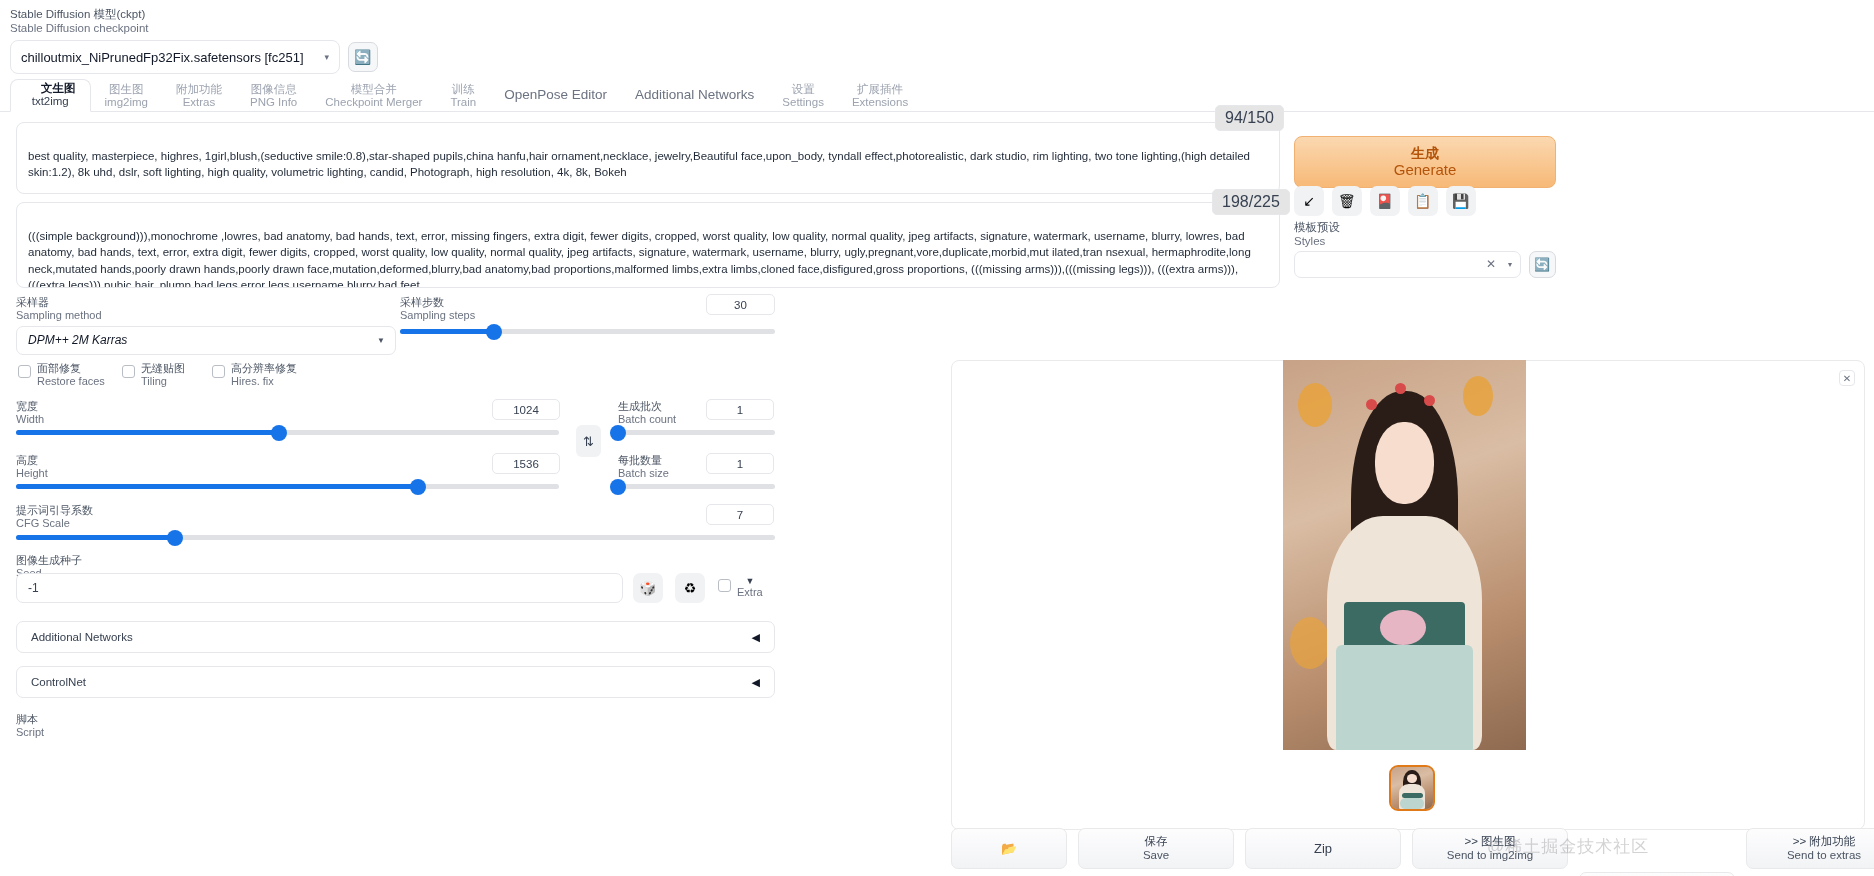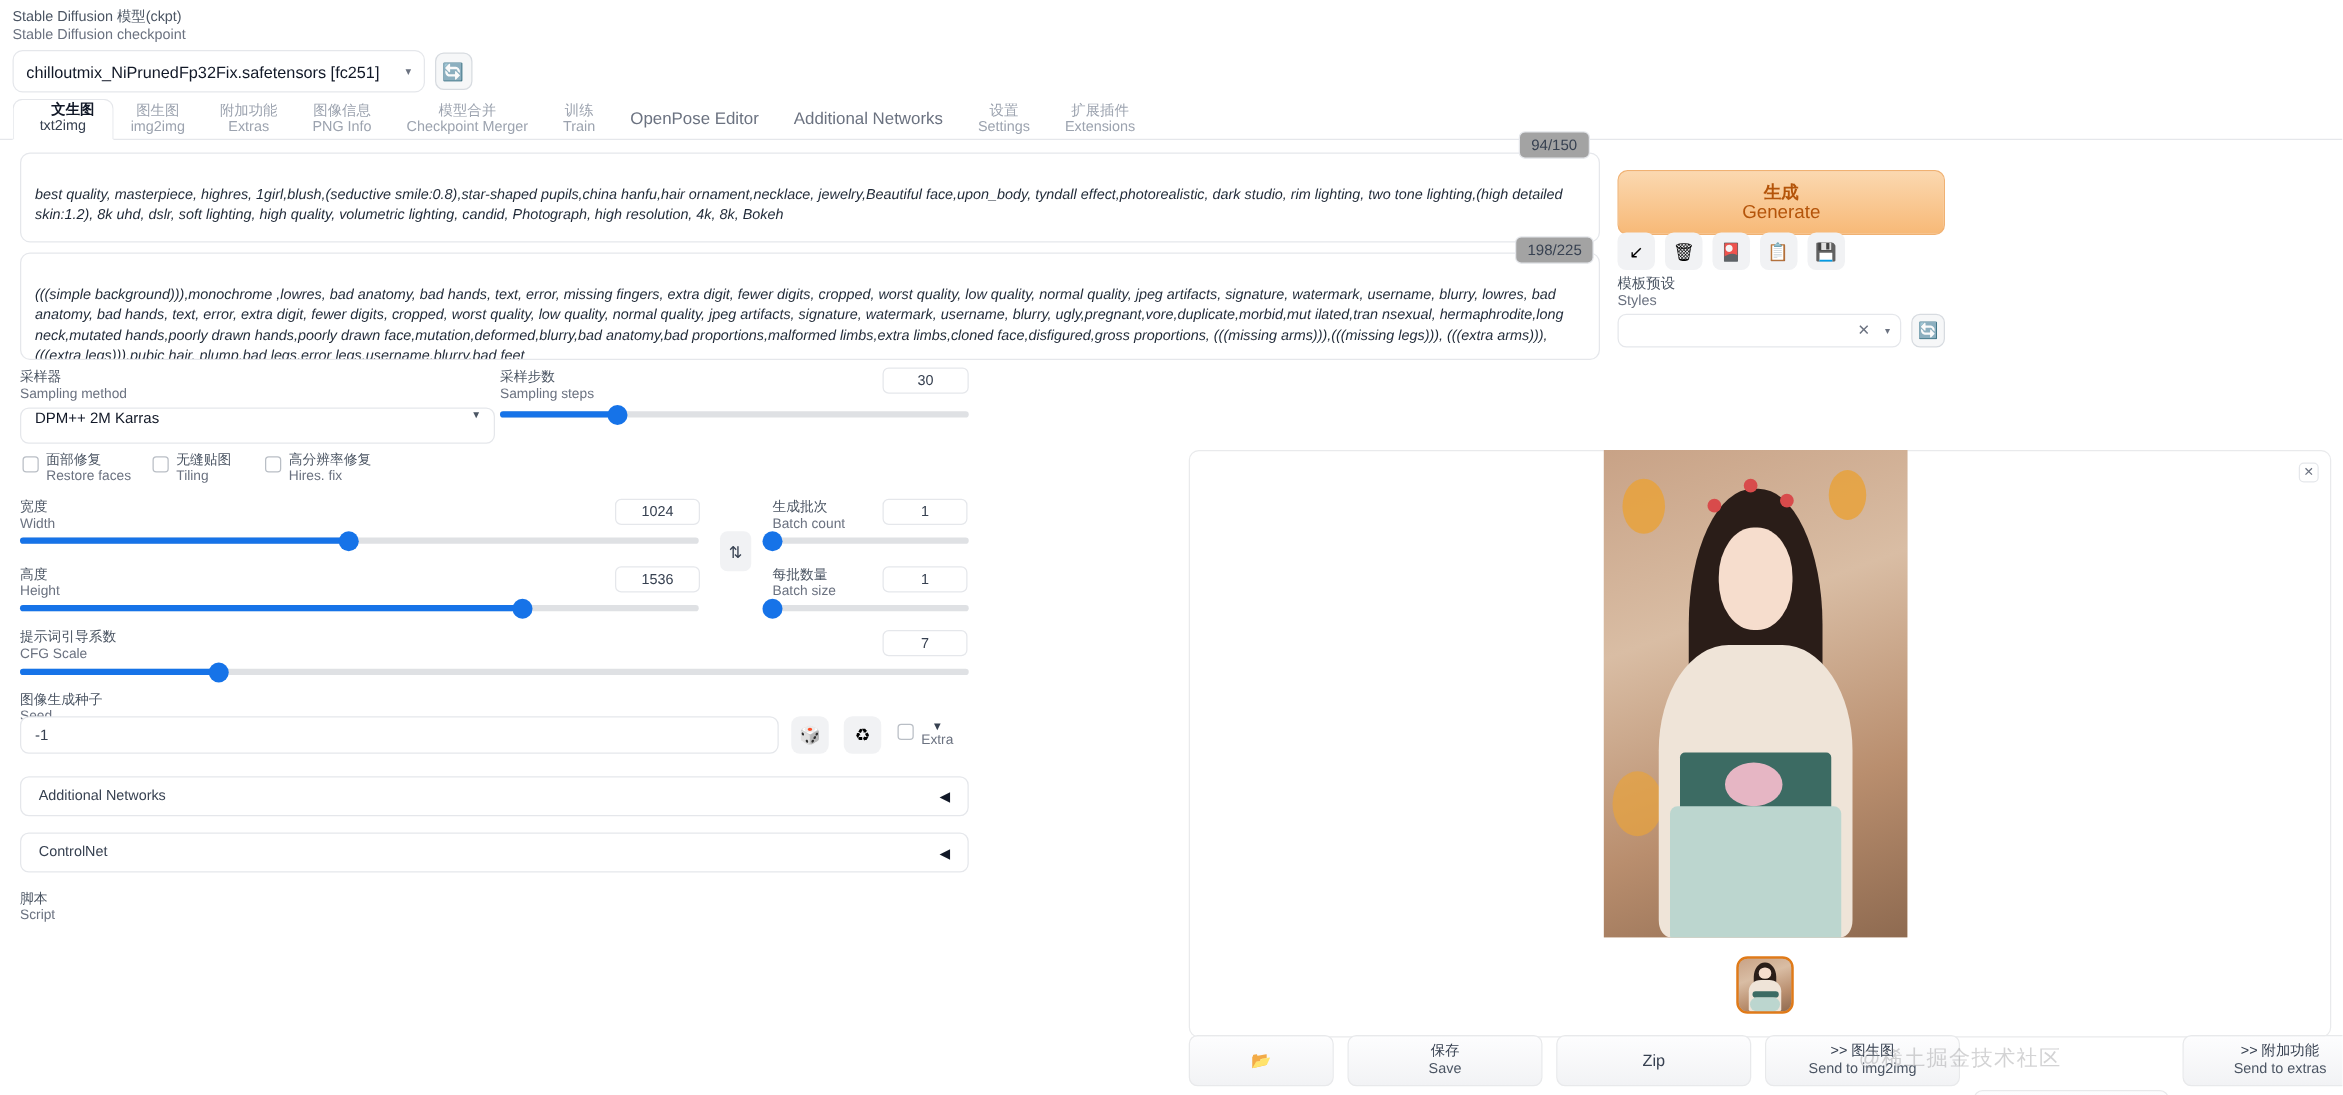--- a/index.html
+++ b/index.html
@@ -47,27 +47,27 @@
     background:#fff; border:1px solid #e5e7eb; border-bottom:1px solid #fff;
     border-radius:8px 8px 0 0;
   }
   .tab.active .t-cn { color:#111827; font-weight:600;margin-left:16px; }
   .tab.active .t-en { color:#374151; }
 
   
   .prompt-box {
     position:absolute; border:1px solid #e5e7eb; border-radius:8px; background:#fff;
     padding:25px 11px; font-size:11.5px; color:#1f2937; line-height:1.43;
-    overflow:hidden; word-break:break-word;font-style:italic;
+    overflow:hidden; word-break:break-word;
   }
   #pos-prompt { left:16px; top:122px; width:1264px; height:72px; }
   #neg-prompt { left:16px; top:202px; width:1264px; height:86px; }
   .token-chip {
-    position:absolute; background:#a3a3a3; border:1px solid #e5e7eb; border-radius:5px;
-    font-size:12px; color:#374151; padding:3px 9px; z-index:5;
+    position:absolute; background:#e5e5e5; border:1px solid #e5e7eb; border-radius:5px;
+    font-size:16px; color:#374151; padding:3px 9px; z-index:5;
   }
   #pos-tokens { left:1215px; top:105px; }
   #neg-tokens { left:1212px; top:189px; }
 
   
   .gen-btn {
     position:absolute; left:1294px; top:136px; width:262px; height:52px;
     border-radius:8px; border:1px solid #f0b172;
     background:linear-gradient(180deg,#fbd8b0 0%, #f7b977 100%);
     display:flex; flex-direction:column; align-items:center; justify-content:center;
@@ -96,22 +96,23 @@
   }
 
   
   .settings { position:absolute; left:0px; top:296px; width:790px; }
   .field-lbl { line-height:1.16; }
   .field-lbl .f-cn { font-size:11px; color:#4b5563; display:block; }
   .field-lbl .f-en { font-size:11px; color:#6b7280; display:block; }
 
   .select-box {
     height:29px; border:1px solid #e5e7eb; border-radius:7px; background:#fff;
-    display:flex; align-items:flex-start; padding:0 11px; font-size:12px; color:#111827;
+    display:flex; align-items:center; padding:0 11px; font-size:12px; color:#111827;
     position:relative;
+    font-style:italic;
   }
   .select-box .caret { position:absolute; right:10px; font-size:8px; color:#4b5563; }
 
   .num-box {
     height:21px; border:1px solid #e5e7eb; border-radius:5px; background:#fff;
     display:flex; align-items:center; justify-content:center; font-size:11.5px; color:#374151;
   }
 
   .slider { position:absolute; height:5px; border-radius:3px; background:#dfe1e4; }
   .slider .fill { position:absolute; left:0; top:0; height:5px; border-radius:3px; background:#1673e8; }

